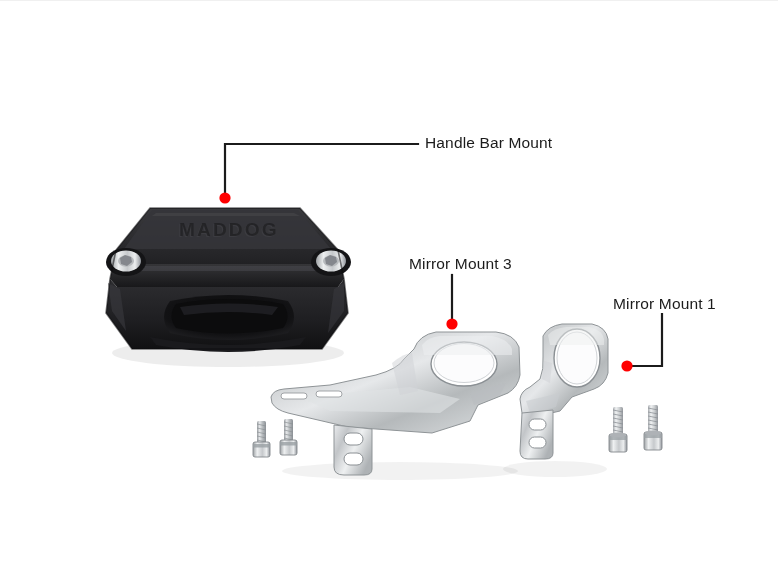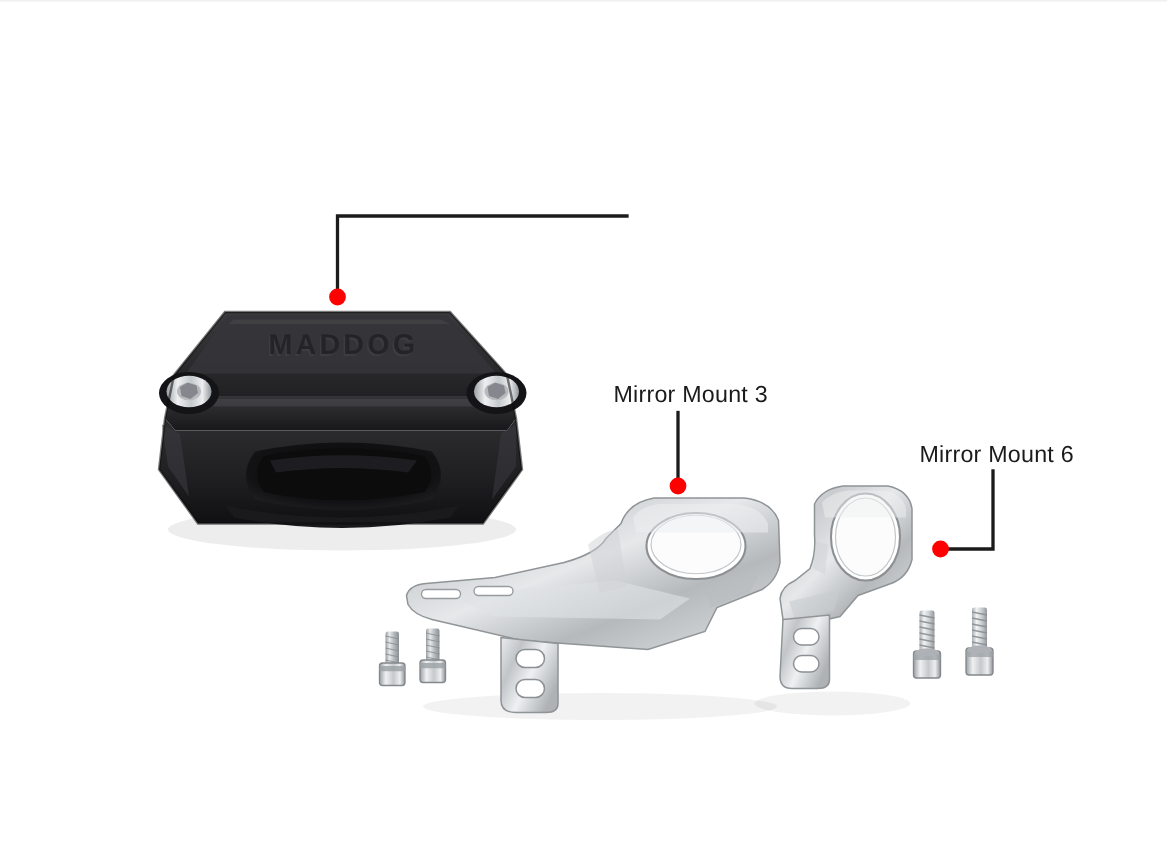--- a/index.html
+++ b/index.html
@@ -259,18 +259,19 @@
         <circle cx="452" cy="323" r="5.6" fill="#ff0000"></circle>
       </g>
 
       <g>
         <path d="M 627,365 L 662,365 L 662,313" fill="none" stroke="#1b1b1b" stroke-width="2.2" stroke-linecap="square"></path>
         <circle cx="627" cy="365" r="5.6" fill="#ff0000"></circle>
       </g>
     </g>
   </svg>
 
+  <div class="callout-label" id="label-handle-bar-mount">Handle Bar Mount</div>
 
   <div class="callout-label" id="label-mirror-mount-2">Mirror Mount 3</div>
 
-  <div class="callout-label" id="label-mirror-mount-1">Mirror Mount 6</div>
+  <div class="callout-label" id="label-mirror-mount-1">Mirror Mount 1</div>
 
 </div>
 
 </body></html>

